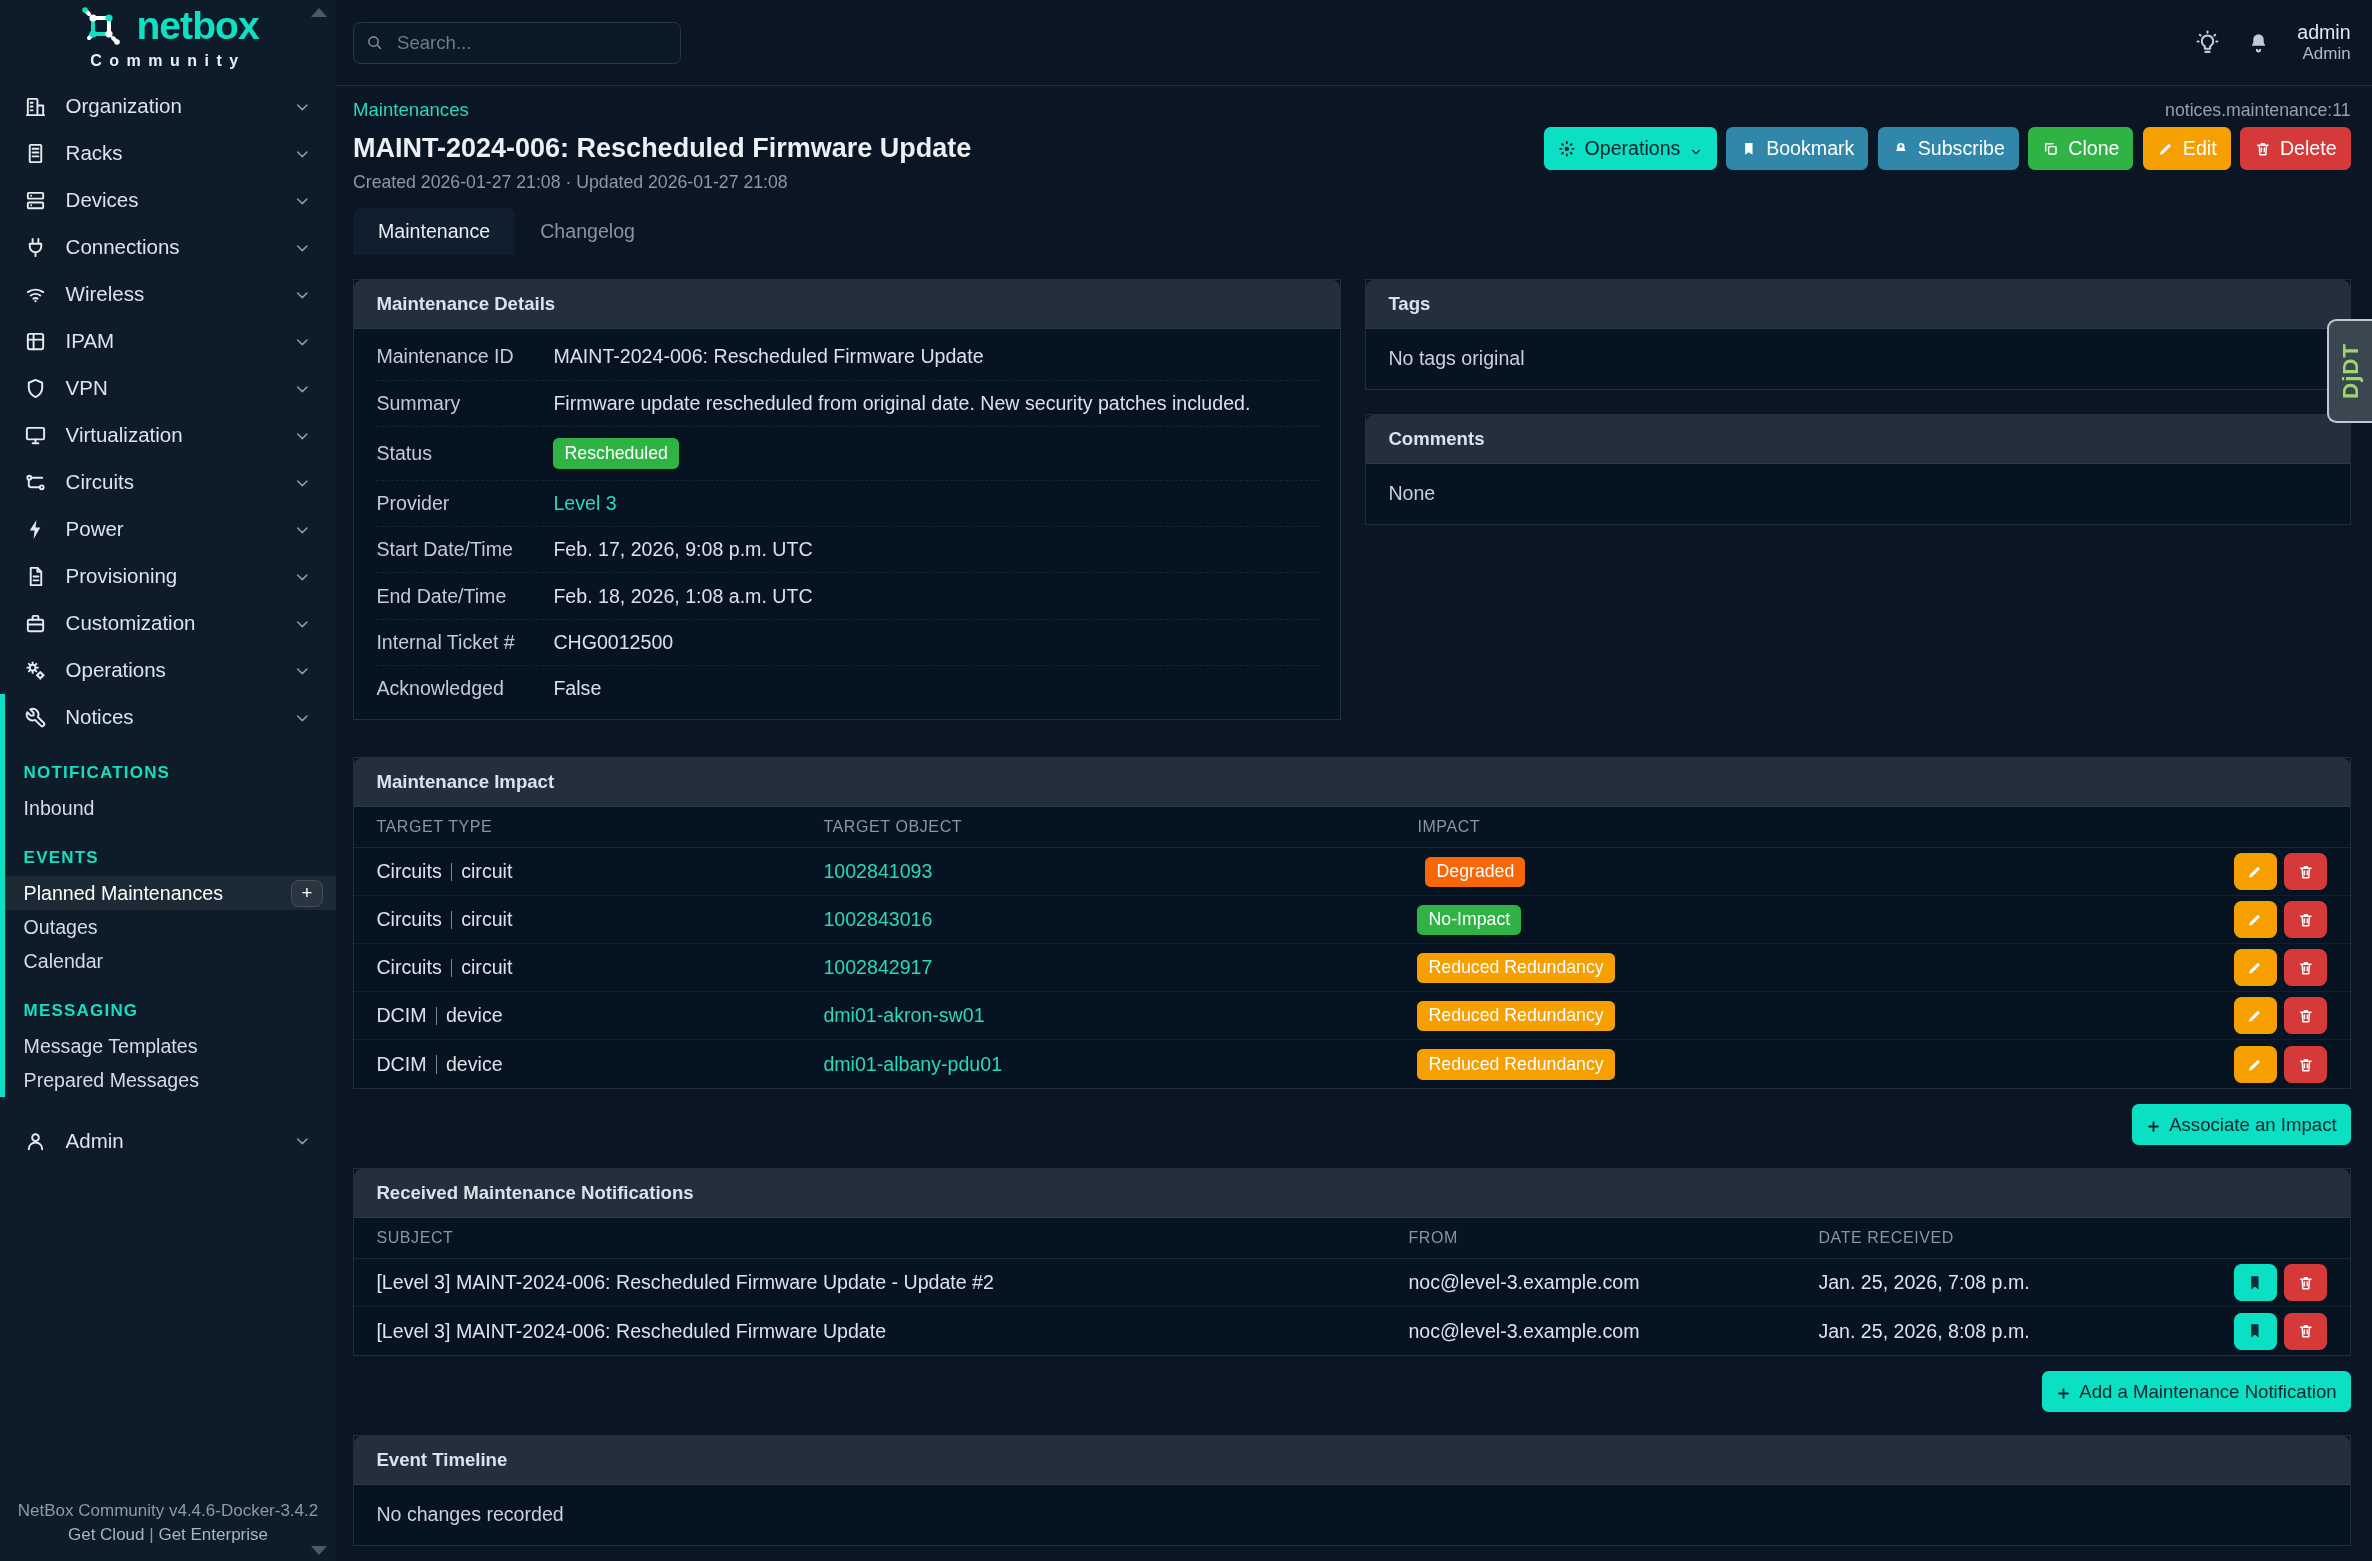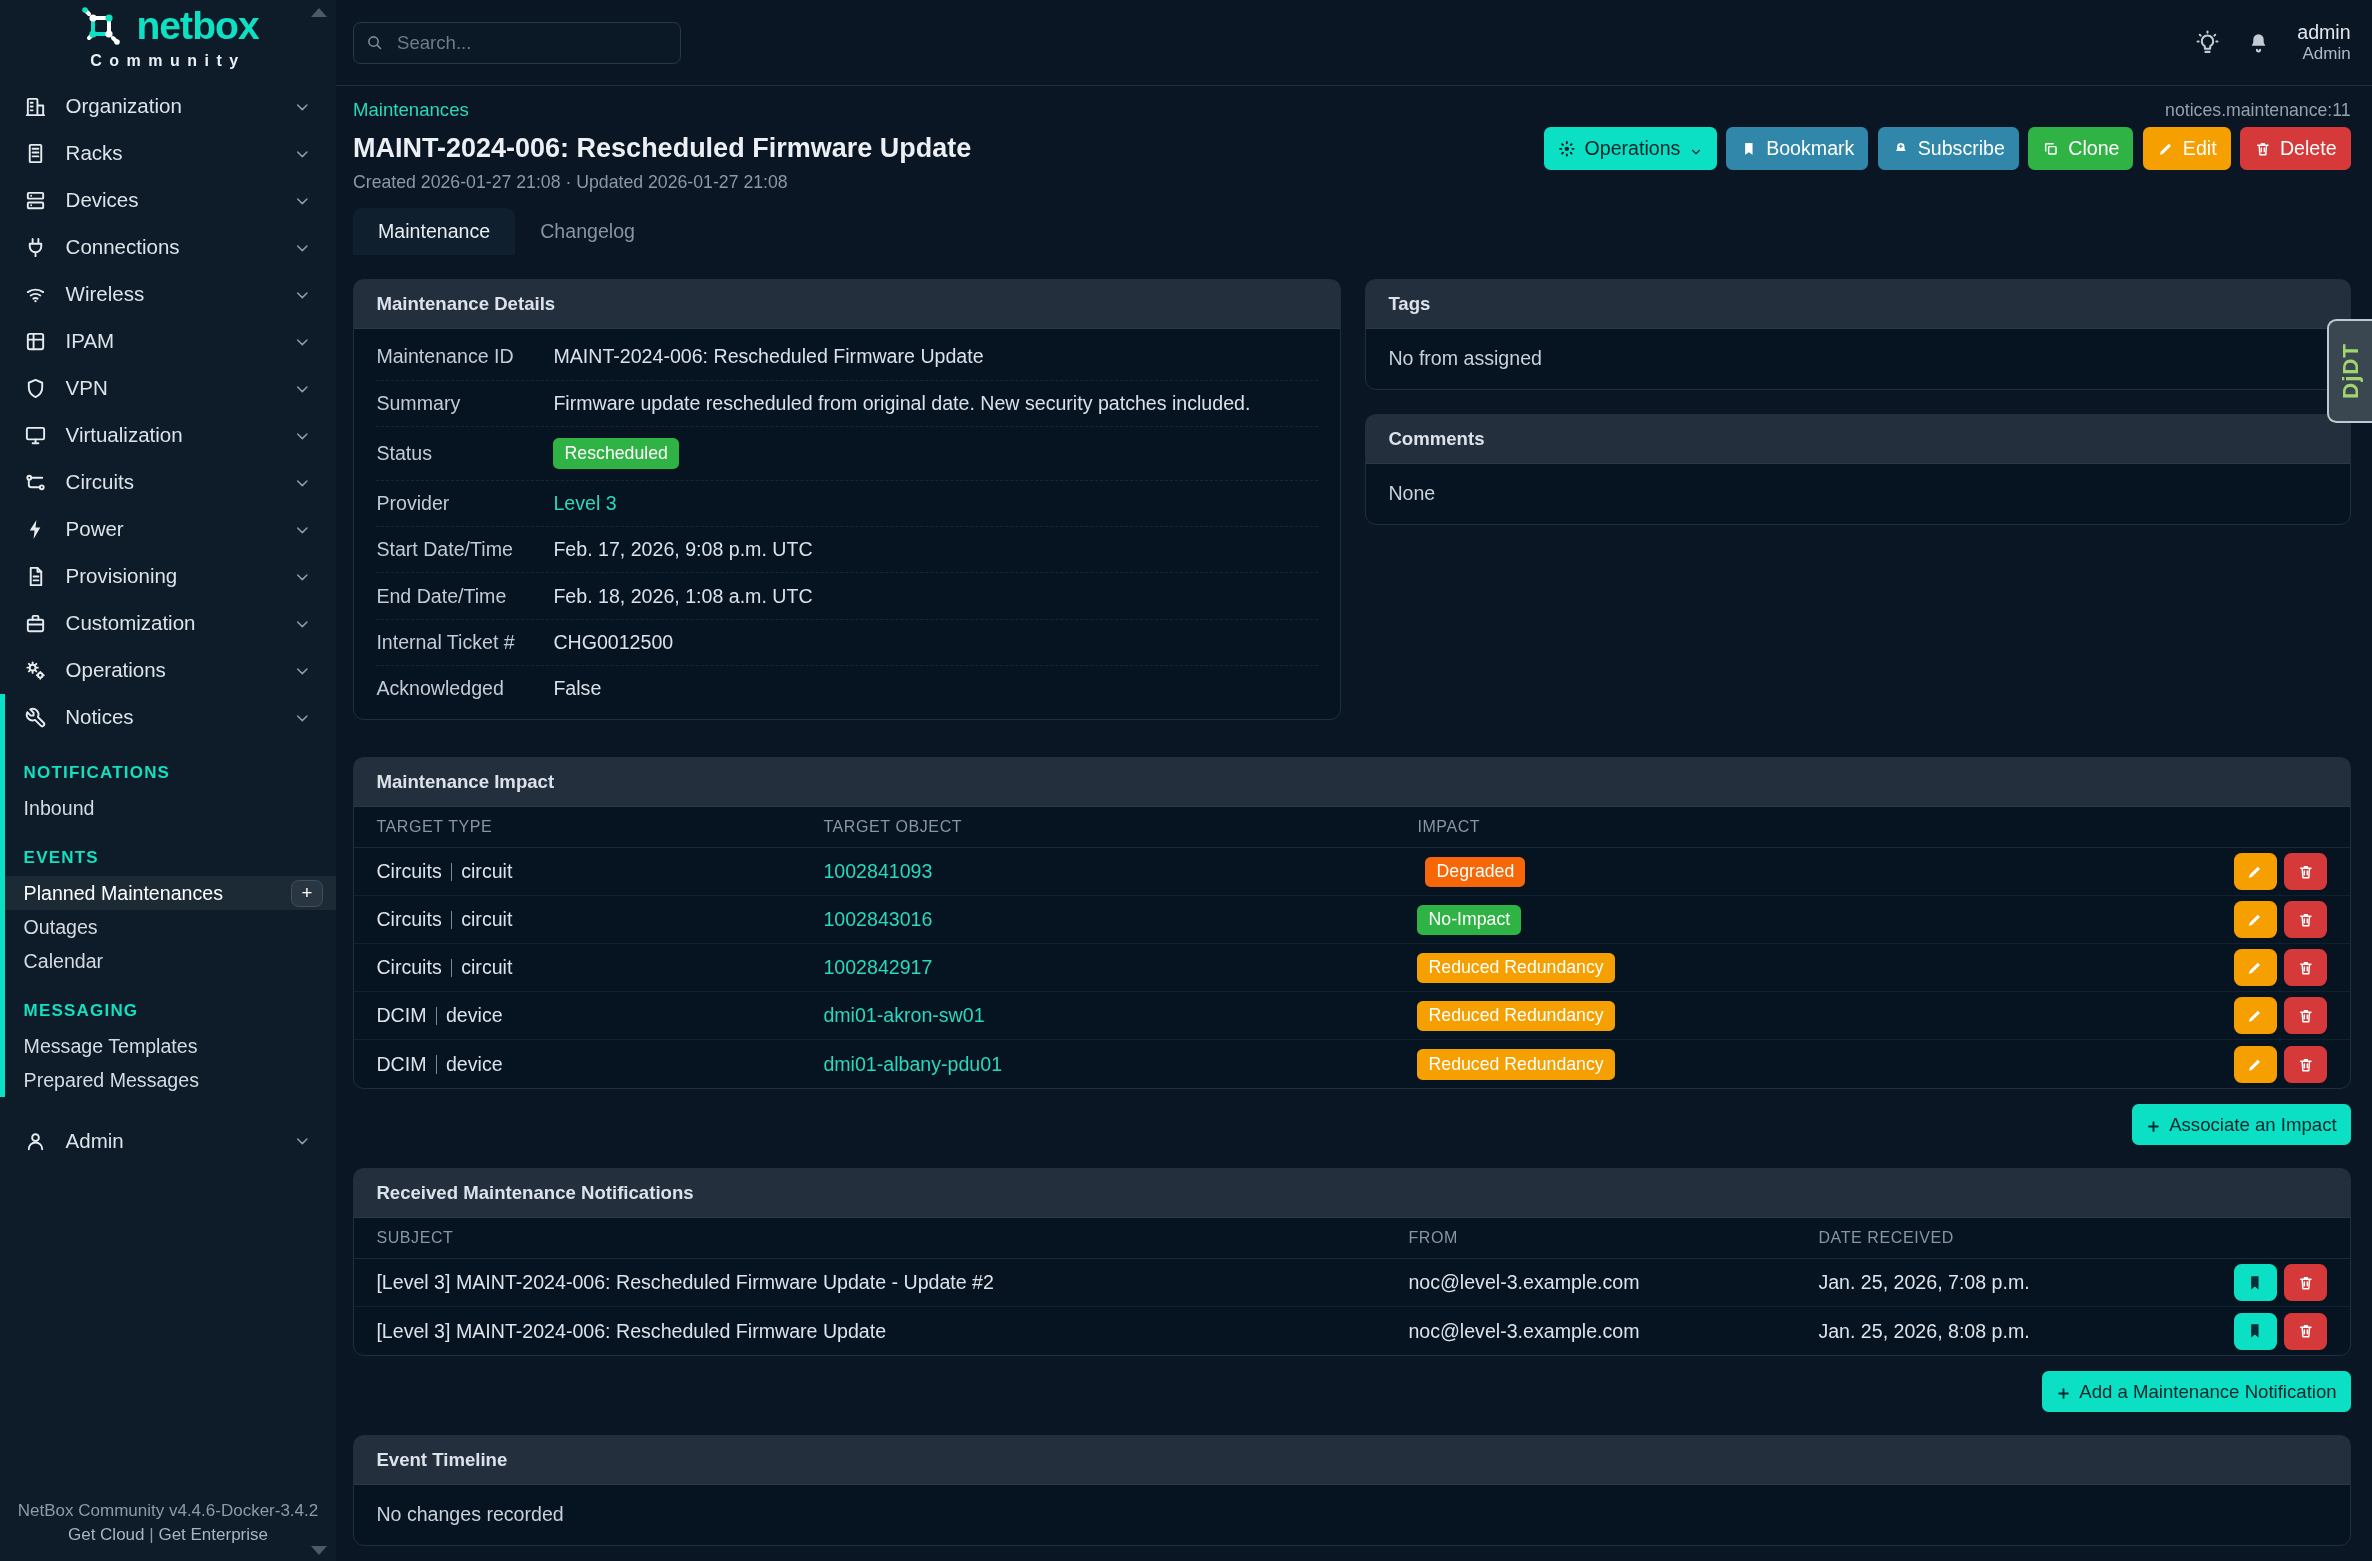--- a/index.html
+++ b/index.html
@@ -63,21 +63,21 @@
   .btn-green{background:var(--green);color:#fff}
   .btn-amber{background:var(--amber);color:#fff}
   .btn-red{background:var(--red);color:#fff}
   .subtitle{margin-top:2px;color:#8b98a5;font-size:17.7px}
   .tabs{display:flex;margin-top:15px}
   .tab{padding:12px 25px;font-size:19.6px;border-radius:8.4px 8.4px 0 0;cursor:pointer}
   .tab.active{background:#101f2d;color:#e8edf2}
   .tab.inactive{color:#8794a1}
   
   .grid2{display:grid;grid-template-columns:988px 1fr;gap:24px;margin-top:24px}
-  .card{background:var(--card);border:0.9px solid var(--border);border-radius:11px}
+  .card{background:var(--card);border:0.9px solid var(--border);border-radius:0}
   .card-h{background:var(--card-h);padding:13px 22.4px;font-size:18.6px;font-weight:700;color:#dbe2ea;
           border-radius:7.5px 7.5px 0 0;border-bottom:0.9px solid #2b3846}
   .details-body{padding:5.6px 22.4px 7.5px}
   .drow{display:grid;grid-template-columns:177px 1fr;align-items:center;padding:11.2px 0;
         border-bottom:0.9px dashed rgba(255,255,255,.08);font-size:19.6px}
   .drow:last-child{border-bottom:none}
   .dlabel{color:#c3cbd4}.dval{color:#dbe1e9}
   .badge{display:inline-block;padding:4.7px 11.2px;border-radius:5.6px;font-size:17.7px;font-weight:500;color:#fff}
   .tlink{color:var(--link);cursor:pointer}
   .pad-body{padding:18.6px 22.4px;font-size:19.6px;color:#c9d1d9}
@@ -425,21 +425,21 @@
             <div class="drow">
                 <span class="dlabel">Acknowledged</span>
                 <span class="dval">False</span>
               </div>
           </div>
         </div>
 
         <div>
           <div class="card">
             <div class="card-h">Tags</div>
-            <div class="pad-body">No from assigned</div>
+            <div class="pad-body">No tags original</div>
           </div>
           <div class="card mt26">
             <div class="card-h">Comments</div>
             <div class="pad-body">None</div>
           </div>
         </div>
       </div>
 
       <div class="section">
         <div class="card">

